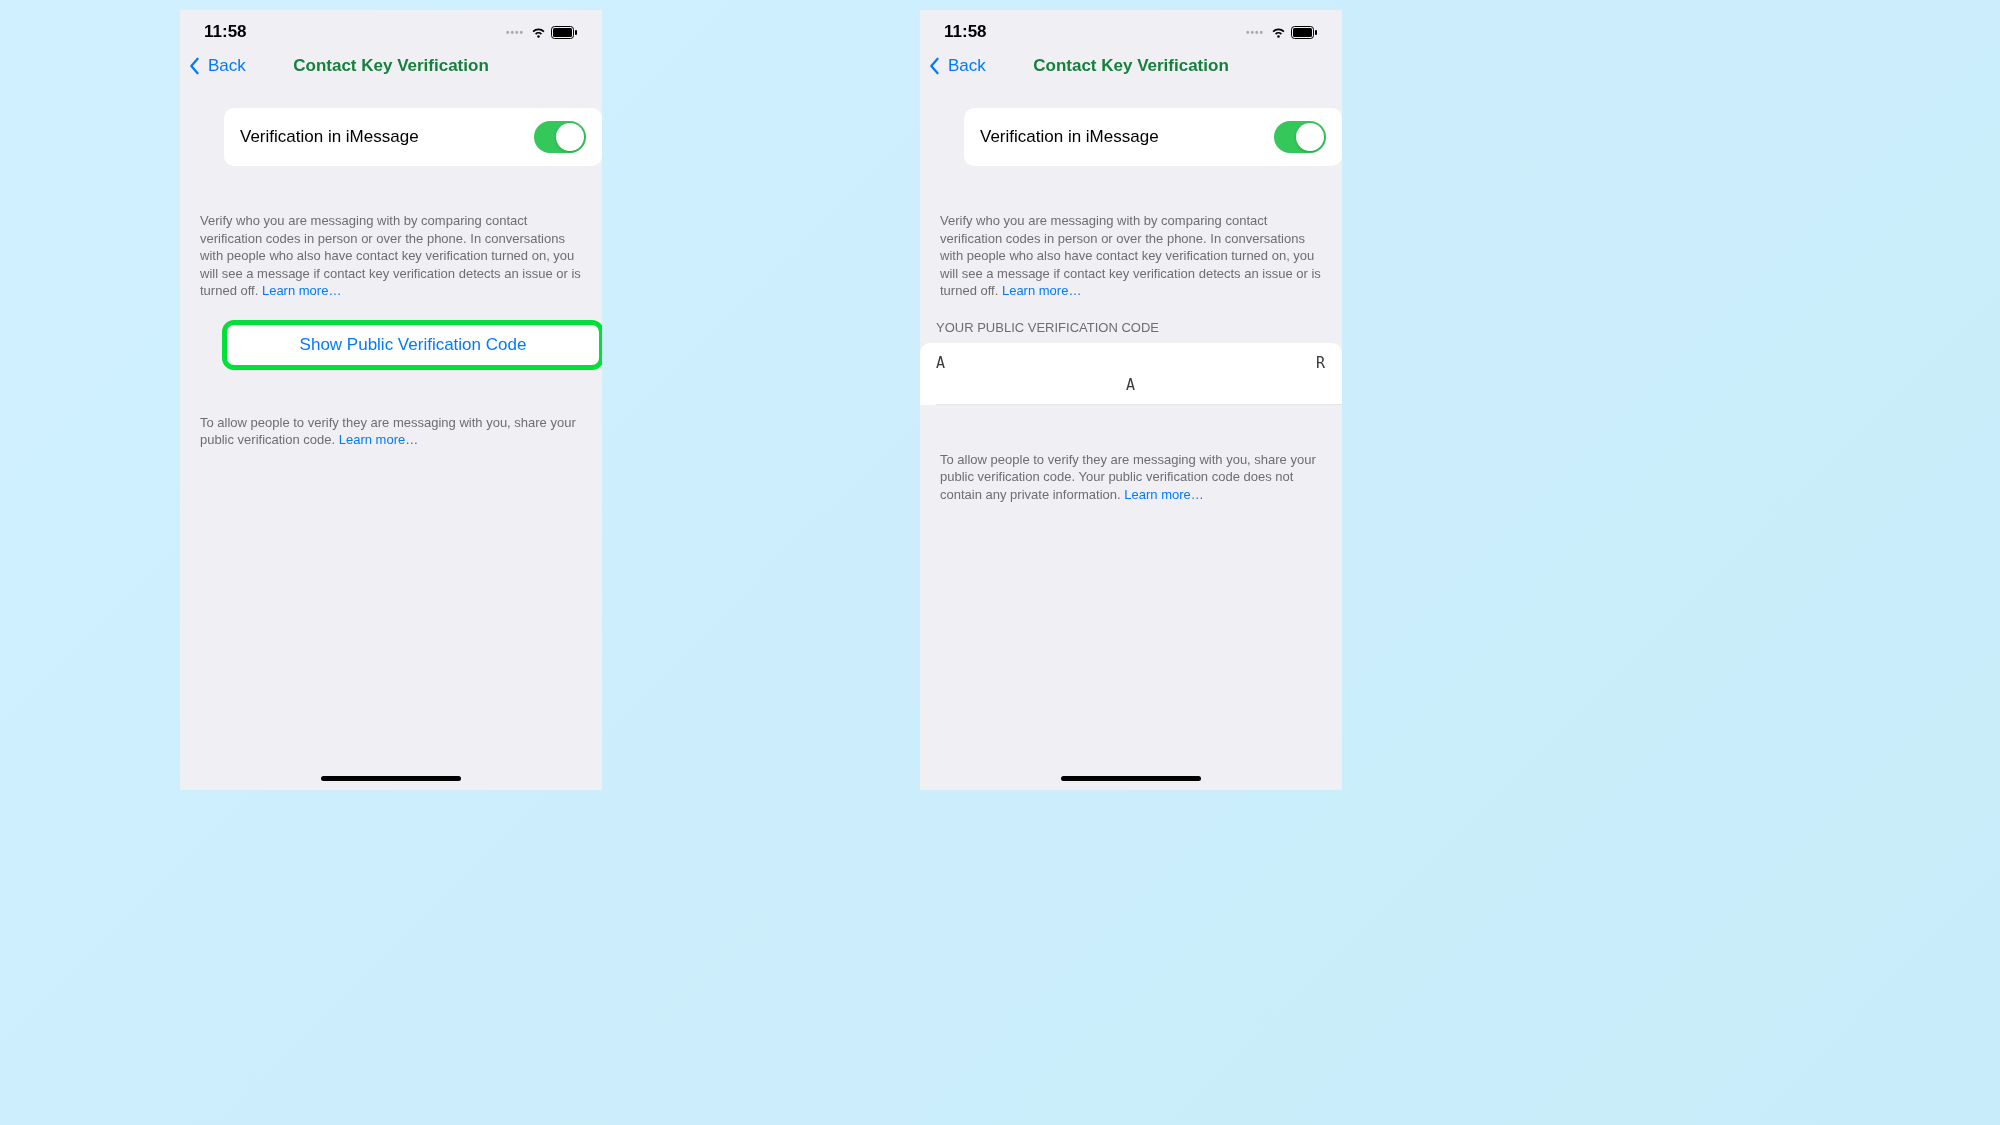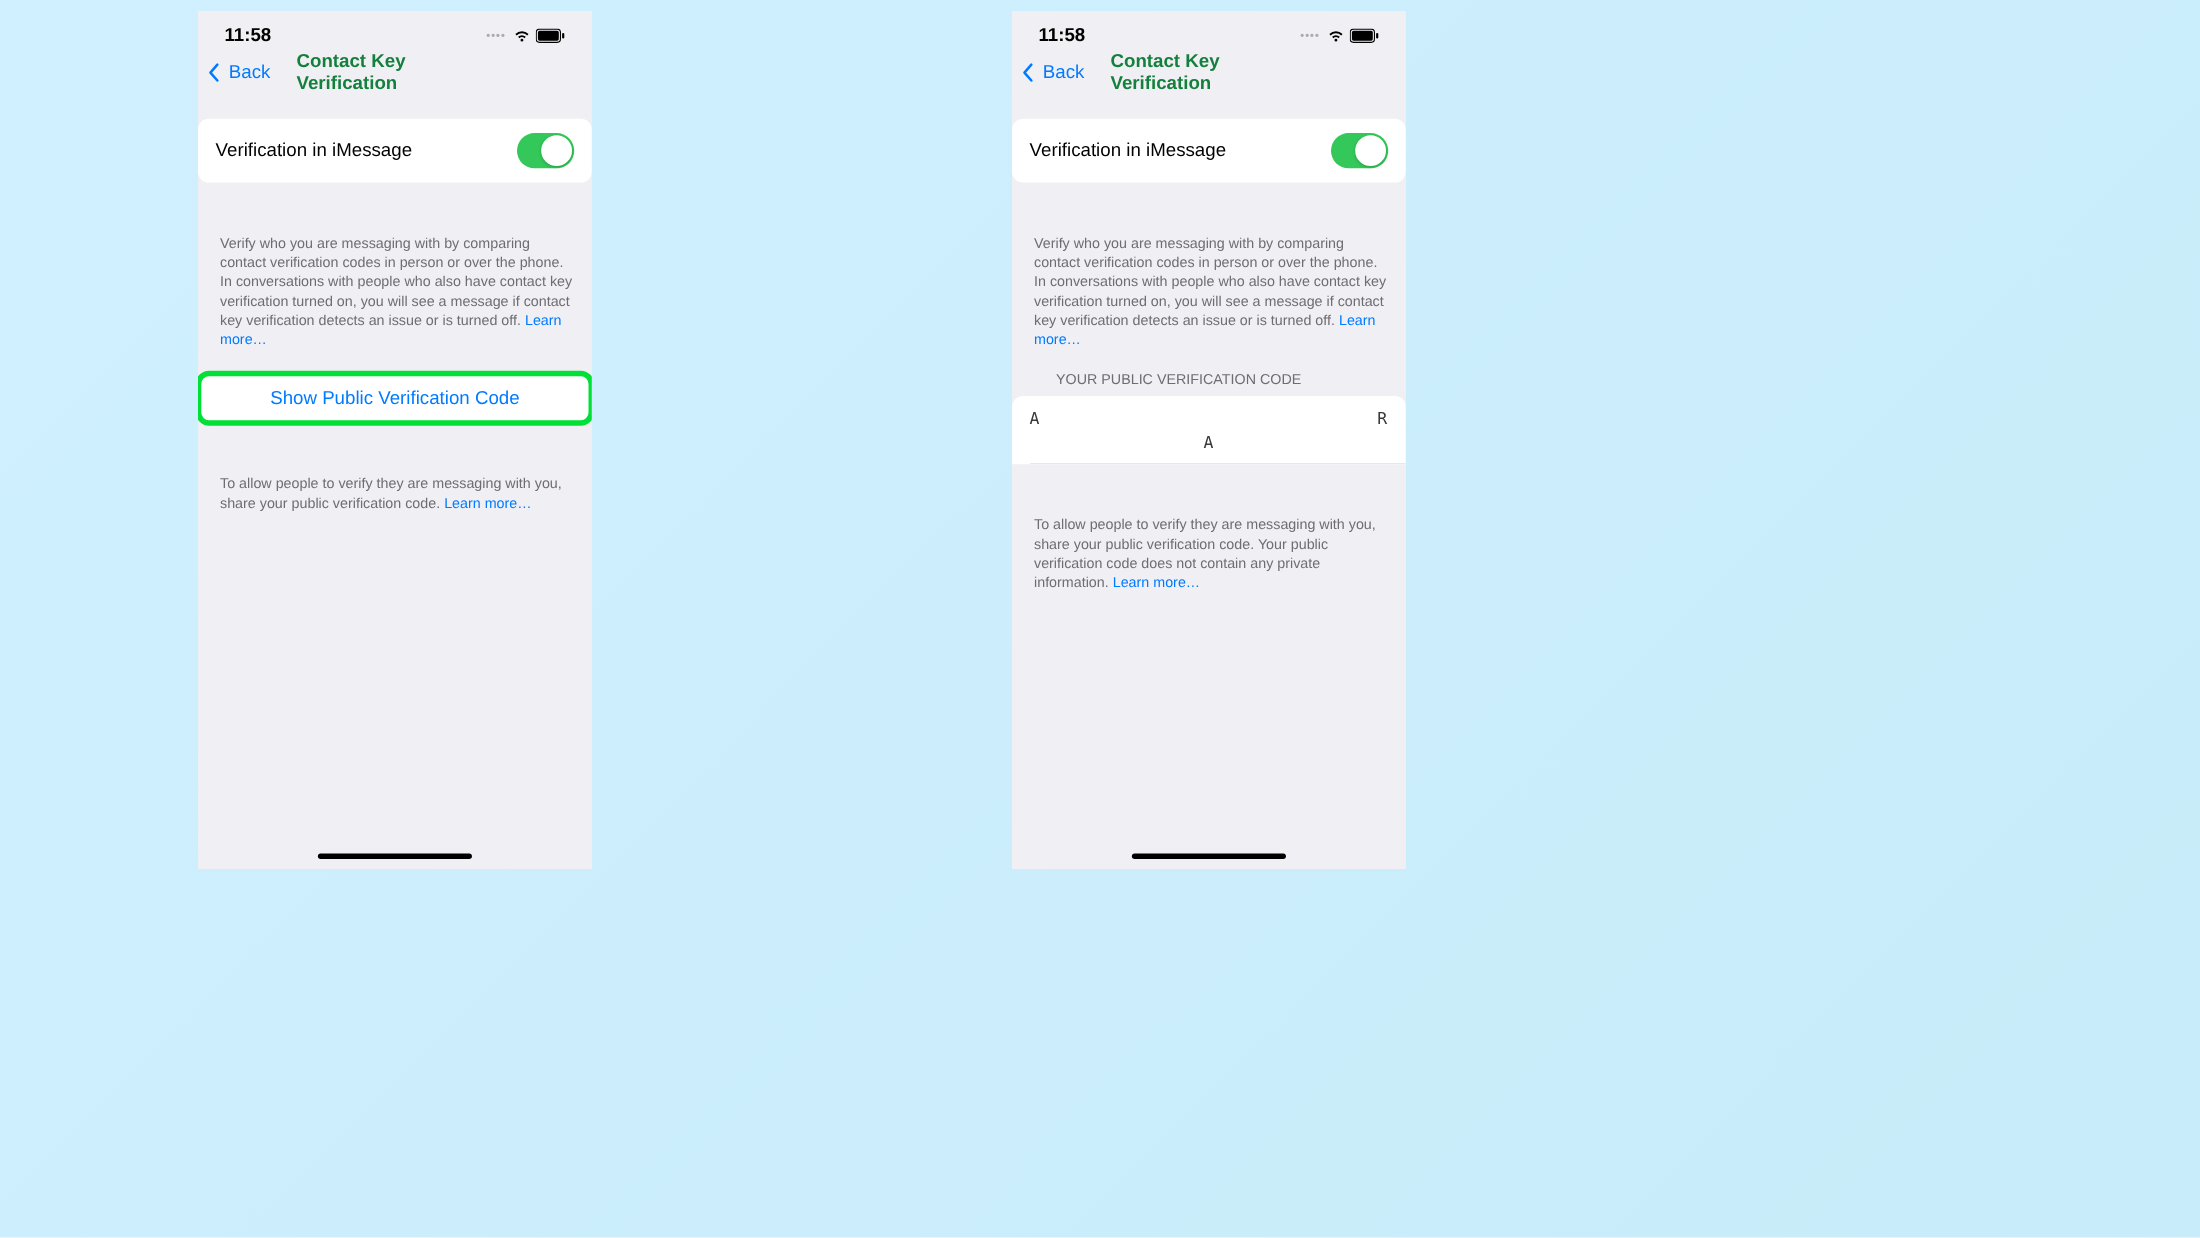--- a/index.html
+++ b/index.html
@@ -6,21 +6,21 @@
   body {
     width: 2000px;
     height: 1125px;
     background: linear-gradient(135deg, #d0f0ff 0%, #c8ecf9 100%);
     font-family: -apple-system, "Helvetica Neue", Arial, sans-serif;
     position: relative;
     overflow: hidden;
   }
   .phone {
     position: absolute;
-    width: 358px;
+    width: 422px;
     height: 780px;
     background: #f0f0f4;
     top: 10px;
     overflow: hidden;
   }
   .phone.left { left: 180px; }
   .phone.right { left: 920px; }
   .status-bar {
     display: flex;
     justify-content: space-between;
@@ -58,20 +58,21 @@
     color: #15803d;
   }
   .cell {
     background: #fff;
     padding: 13px 16px;
     display: flex;
     align-items: center;
     justify-content: space-between;
     font-size: 17px;
     color: #000;
+    margin-left: 44px;
   }
   .cell-group-first { border-top-left-radius: 10px; border-top-right-radius: 10px; }
   .cell-group-last { border-bottom-left-radius: 10px; border-bottom-right-radius: 10px; }
   .group { margin: 22px 0 0 0; }
   .toggle {
     width: 52px; height: 32px;
     background: #34c759;
     border-radius: 16px;
     position: relative;
     flex-shrink: 0;
@@ -90,21 +91,20 @@
     color: #6d6d72;
     padding: 8px 16px 0 20px;
     line-height: 1.35;
     margin-top: 38px;
   }
   .header-text {
     font-size: 13px;
     color: #6d6d72;
     padding: 20px 16px 8px 16px;
     text-transform: uppercase;
-    margin-left: 24px;
   }
   .link { color: #007aff; }
   .cell-link { color: #007aff; font-size: 17px; }
   .highlight {
     outline: 5px solid #00e036;
     outline-offset: -3px;
     justify-content: center;
   }
   .code-row {
     background: #fff;

